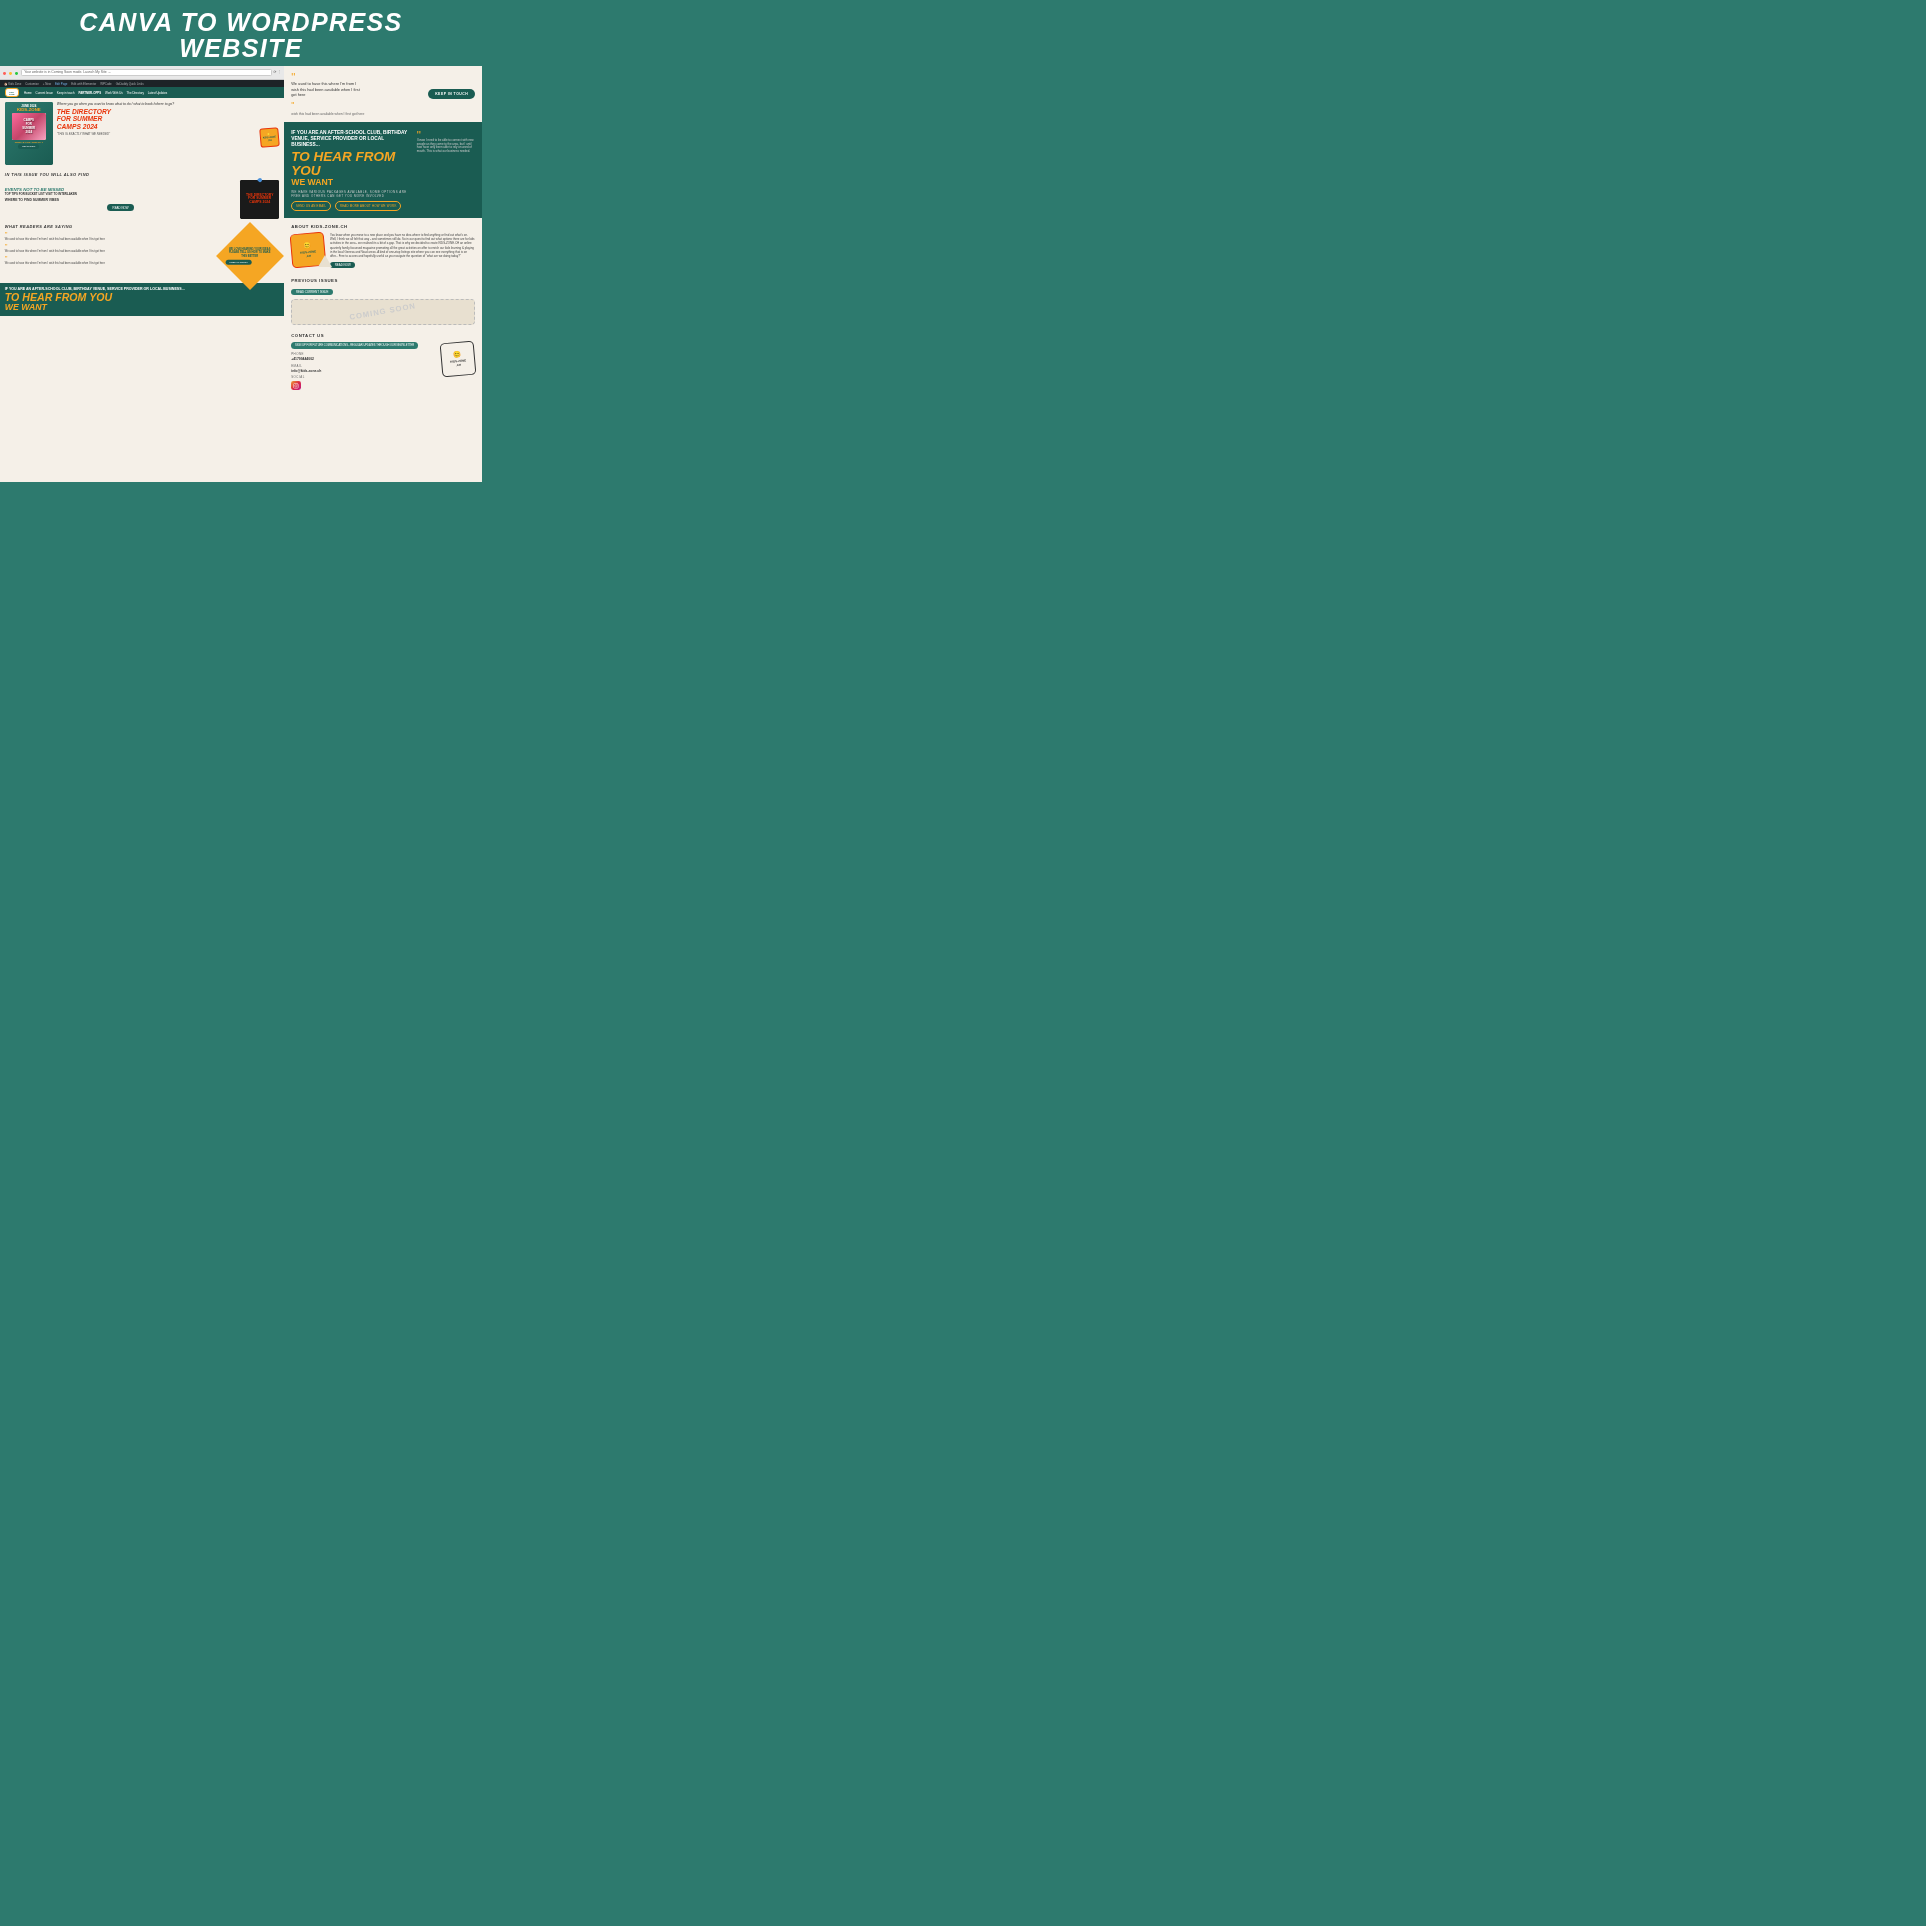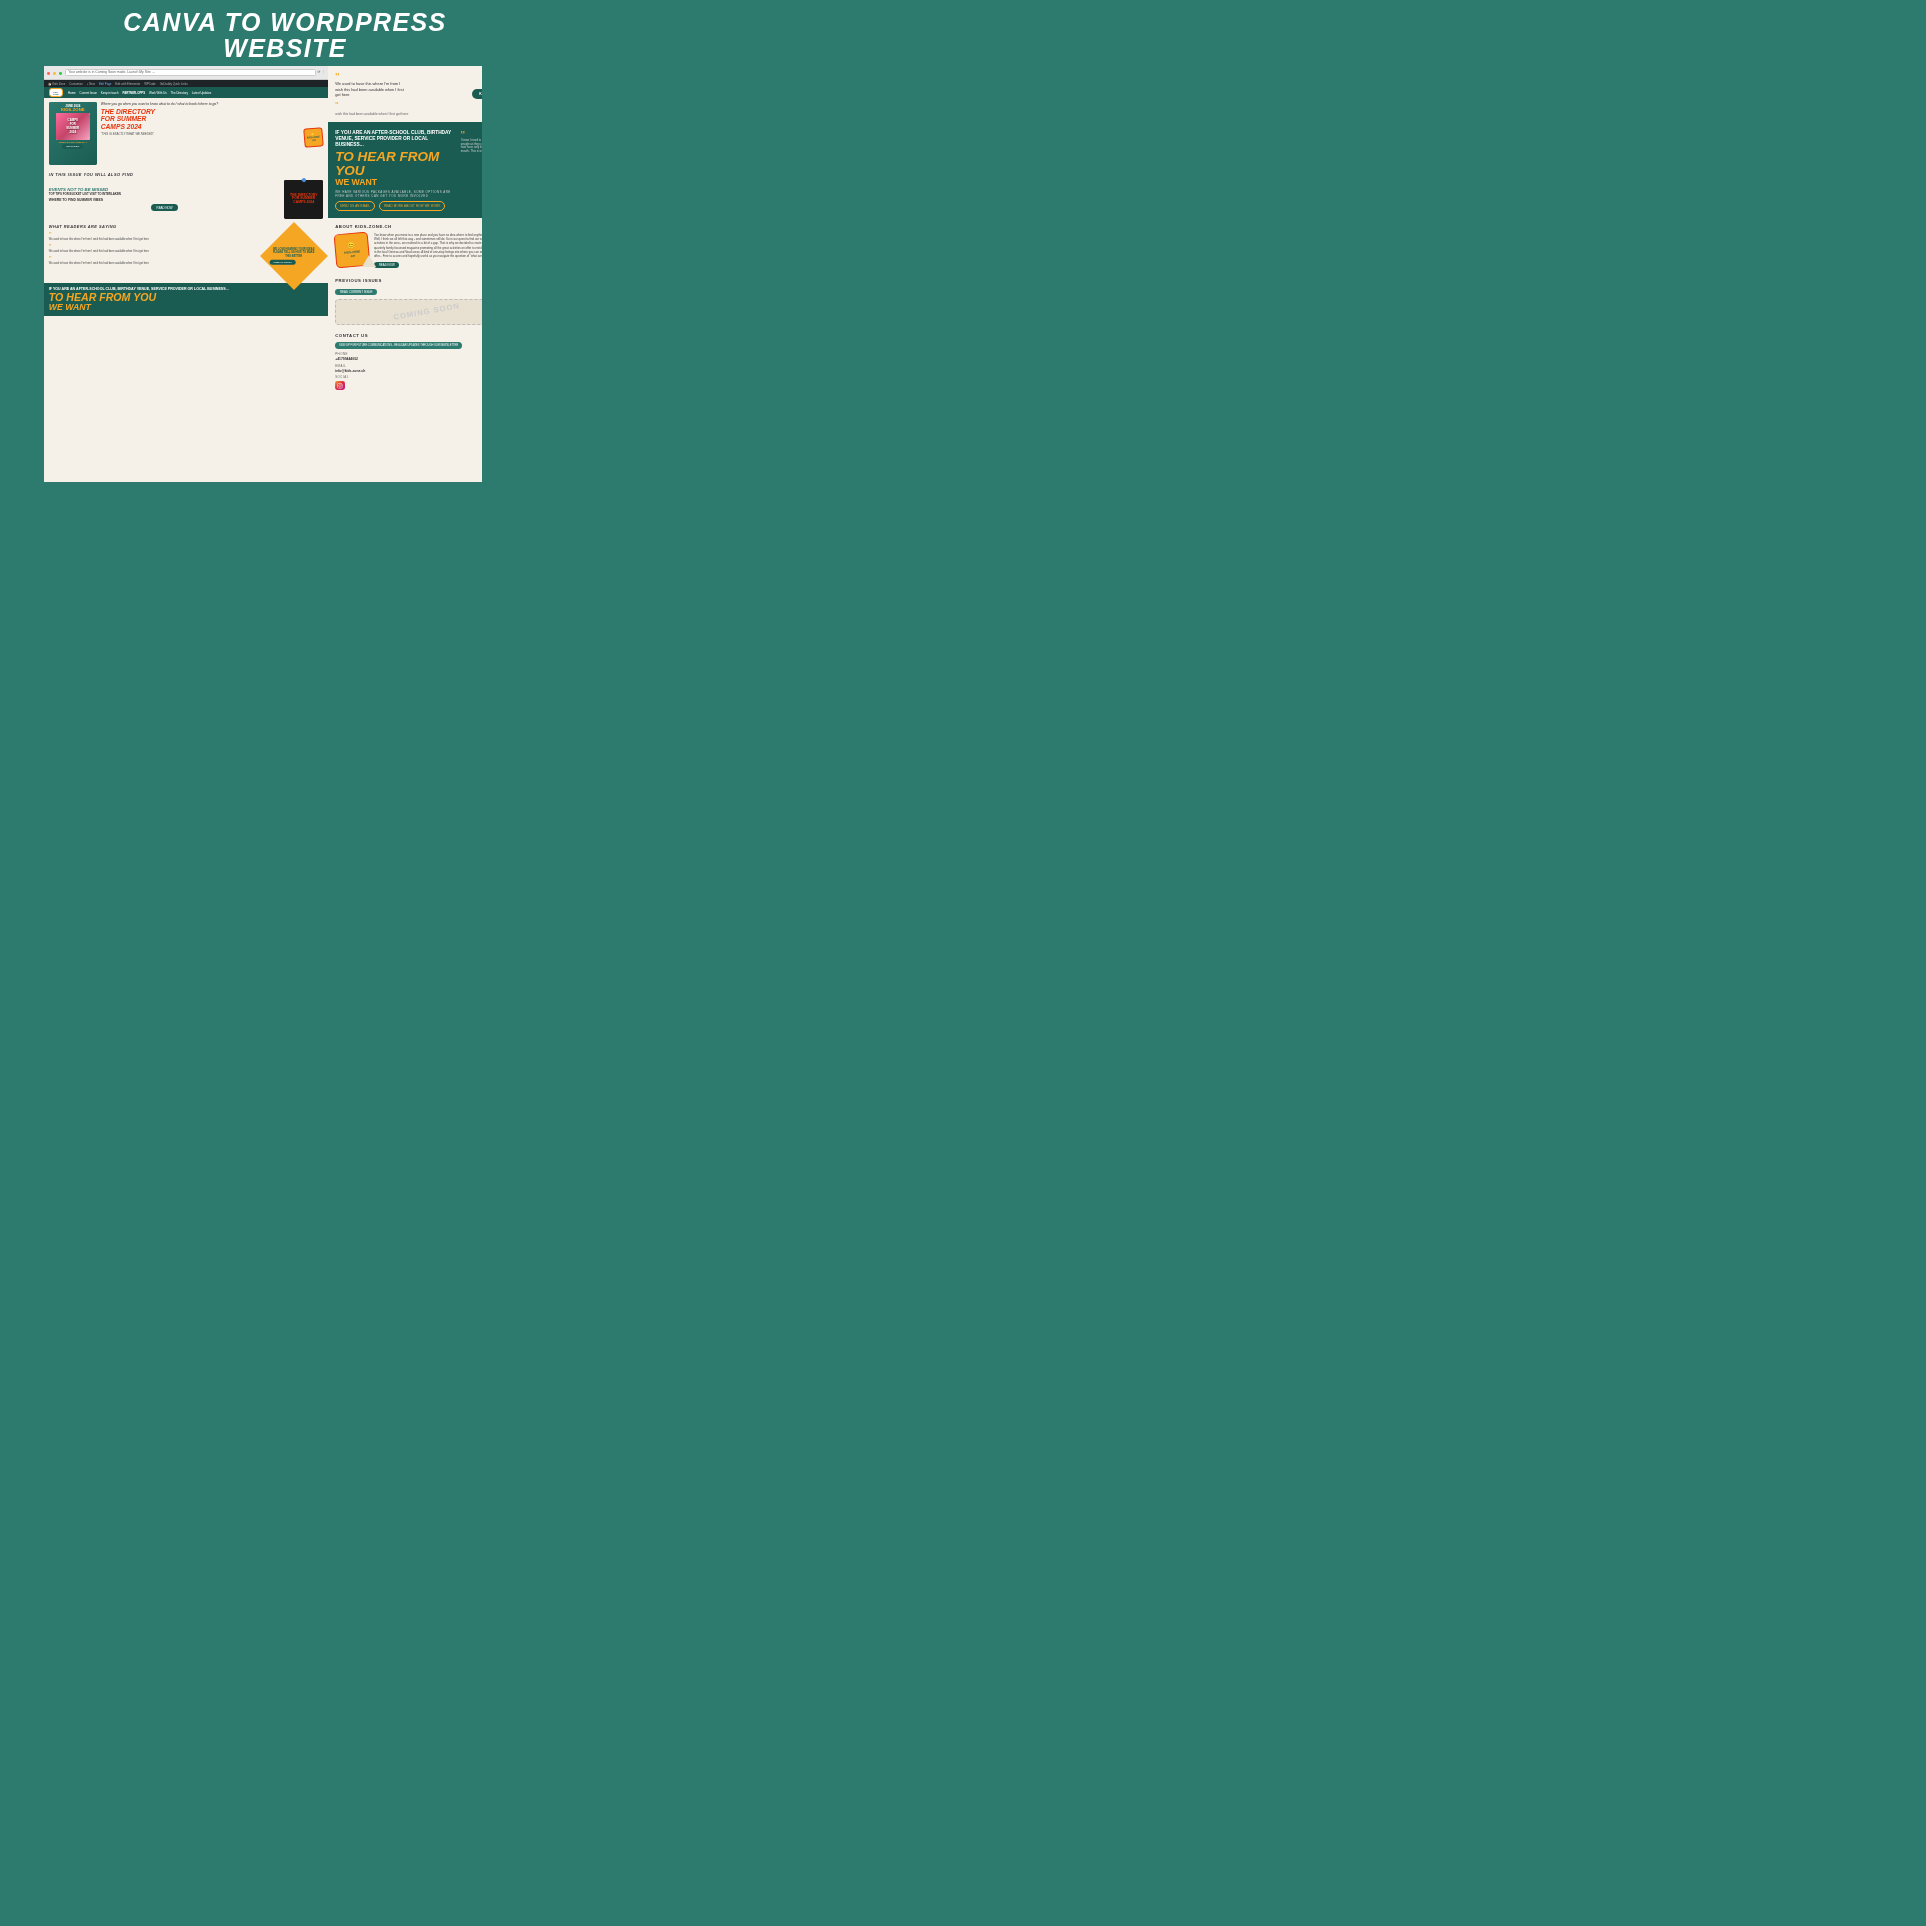--- a/index.html
+++ b/index.html
@@ -10,21 +10,20 @@
       font-family: Arial, sans-serif;
       overflow: hidden;
     }
 
     
     .outer-container {
       width: 482px;
       height: 482px;
       display: flex;
       flex-direction: column;
-      margin-left: 44px;
     }
 
     
     .top-banner {
       background: #2d7a6e;
       text-align: center;
       padding: 8.7px 9.6px 4.8px;
       flex-shrink: 0;
     }
     .top-banner h1 {

